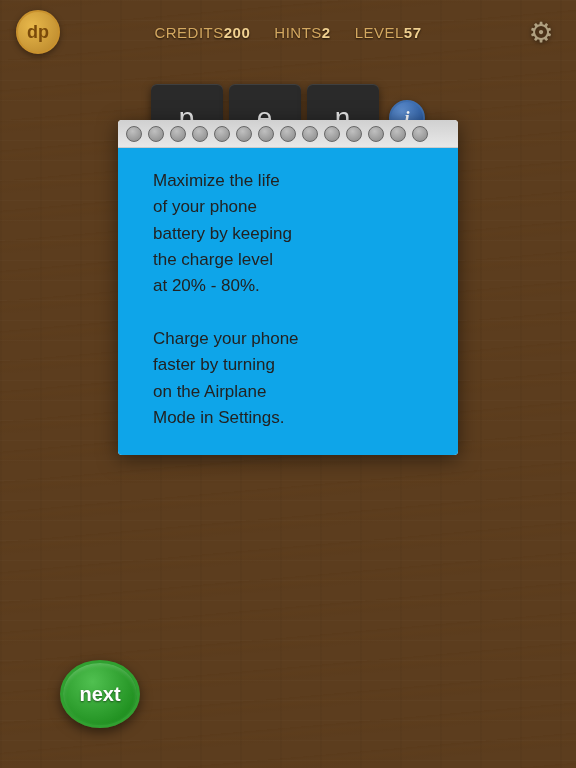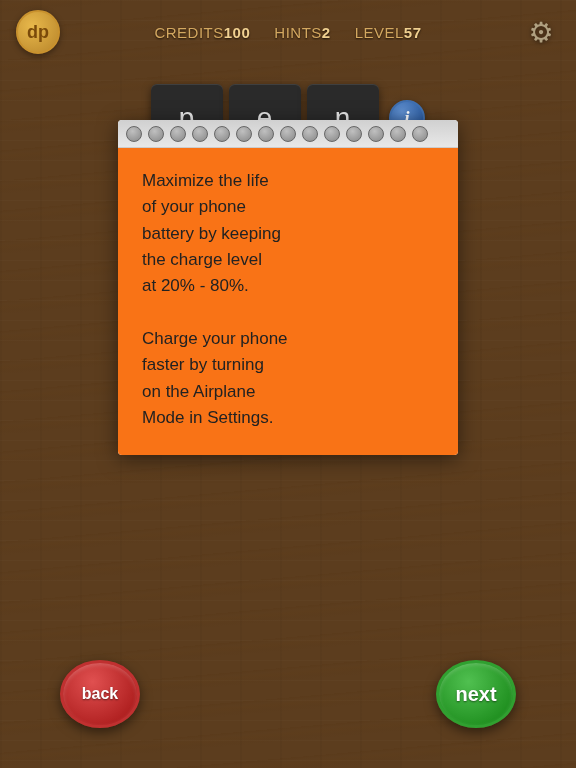--- a/index.html
+++ b/index.html
@@ -187,22 +187,22 @@
     .spiral-coil {
       width: 16px;
       height: 16px;
       border-radius: 50%;
       background: radial-gradient(circle at 40% 30%, #c0c0c0, #888);
       border: 1px solid #666;
       flex-shrink: 0;
     }
 
     .notepad-lines {
-      padding: 20px 24px 24px 24px;
-      background: #f97316;
+      padding: 20px 24px 24px 35px;
+      background: #0ea5e9;
       border-radius: 0 0 4px 4px;
     }
 
     .notepad-text {
       font-family: 'Segoe Script', 'Comic Sans MS', cursive, sans-serif;
       font-size: 17px;
       line-height: 1.55;
       color: #222;
       white-space: pre-line;
     }
@@ -256,21 +256,21 @@
 </head>
 <body>
 
 <div class="top-bar">
   <div class="dp-logo">
     <span>dp</span>
   </div>
 
   <div class="top-stat">
     <span class="label">CREDITS</span>
-    <span>100</span>
+    <span>200</span>
   </div>
 
   <div class="top-stat">
     <span class="label">HINTS</span>
     <span>2</span>
   </div>
 
   <div class="top-stat">
     <span class="label">LEVEL</span>
     <span>57</span>
@@ -341,19 +341,16 @@
 
 Charge your phone
 faster by turning
 on the Airplane
 Mode in Settings.</p>
     </div>
   </div>
 </div>
 
 <div class="bottom-buttons">
-  <button class="btn-back">
-    <span>back</span>
-  </button>
   <button class="btn-next">
     <span>next</span>
   </button>
 </div>
 
 </body></html>

